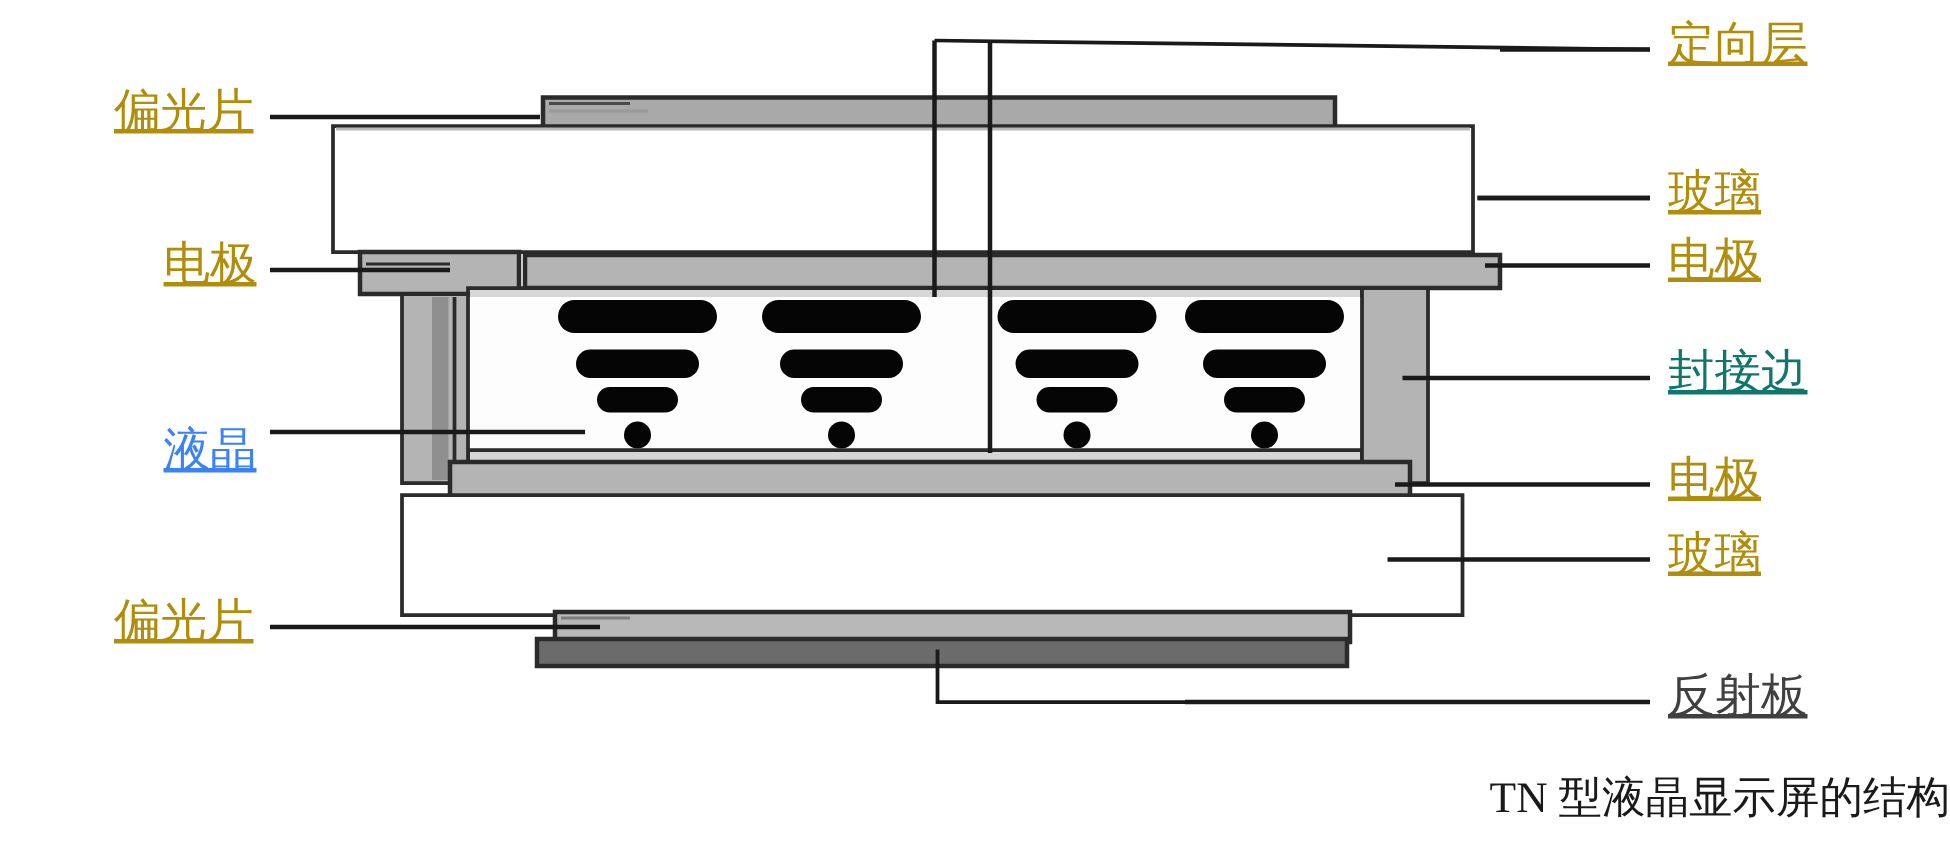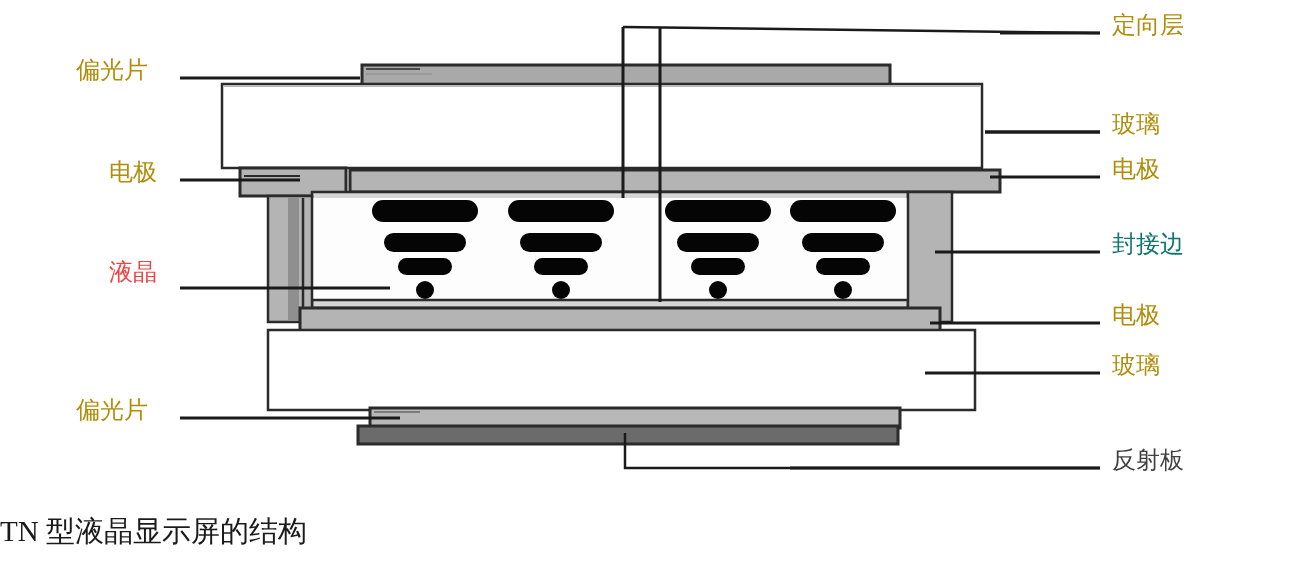--- a/index.html
+++ b/index.html
@@ -22,32 +22,33 @@
   }
   #diagram-svg {
     position: absolute;
     left: 0; top: 0;
     width: 1300px;
     height: 568px;
   }
   .label {
     position: absolute;
     color: #B08D0B;
-    font-size: 24px;
+    font-size: 31px;
     line-height: 1.0;
     white-space: nowrap;
     font-family: "Liberation Sans", "DejaVu Sans", sans-serif;
+    text-decoration: underline;
   }
   .label.right { text-align: left; }
   .label.left  { text-align: center; }
   .caption {
     position: absolute;
     left: 0;
     width: 1300px;
-    text-align: left;
+    text-align: right;
     color: #1a1a1a;
     font-size: 29px;
     font-family: "Liberation Serif", "DejaVu Serif", serif;
     white-space: nowrap;
   }
 </style>
 </head>
 <body>
 
 <div id="stage">
@@ -160,21 +161,21 @@
         <line x1="935" y1="252" x2="1100" y2="252" stroke="#1a1a1a" stroke-width="3"></line>
         <line x1="930" y1="323" x2="1100" y2="323" stroke="#1a1a1a" stroke-width="3"></line>
         <line x1="925" y1="373" x2="1100" y2="373" stroke="#1a1a1a" stroke-width="3"></line>
         <line x1="790" y1="468" x2="1100" y2="468" stroke="#1a1a1a" stroke-width="3"></line>
       </g>
   </svg>
 
   <div id="left-labels">
       <div class="label left" style="left: 76px; top: 58px; color: rgb(176, 141, 11);">偏光片</div>
       <div class="label left" style="left: 109px; top: 160px; color: rgb(176, 141, 11);">电极</div>
-      <div class="label left" style="left: 109px; top: 260px; color: #ef4444;">液晶</div>
+      <div class="label left" style="left: 109px; top: 284px; color: #3b82f6;">液晶</div>
       <div class="label left" style="left: 76px; top: 398px; color: rgb(176, 141, 11);">偏光片</div>
     </div>
 
   <div id="right-labels">
       <div class="label right" style="left: 1112px; top: 13px; color: rgb(176, 141, 11);">定向层</div>
       <div class="label right" style="left: 1112px; top: 112px; color: rgb(176, 141, 11);">玻璃</div>
       <div class="label right" style="left: 1112px; top: 157px; color: rgb(176, 141, 11);">电极</div>
       <div class="label right" style="left: 1112px; top: 232px; color: #0f766e;">封接边</div>
       <div class="label right" style="left: 1112px; top: 303px; color: rgb(176, 141, 11);">电极</div>
       <div class="label right" style="left: 1112px; top: 353px; color: rgb(176, 141, 11);">玻璃</div>

